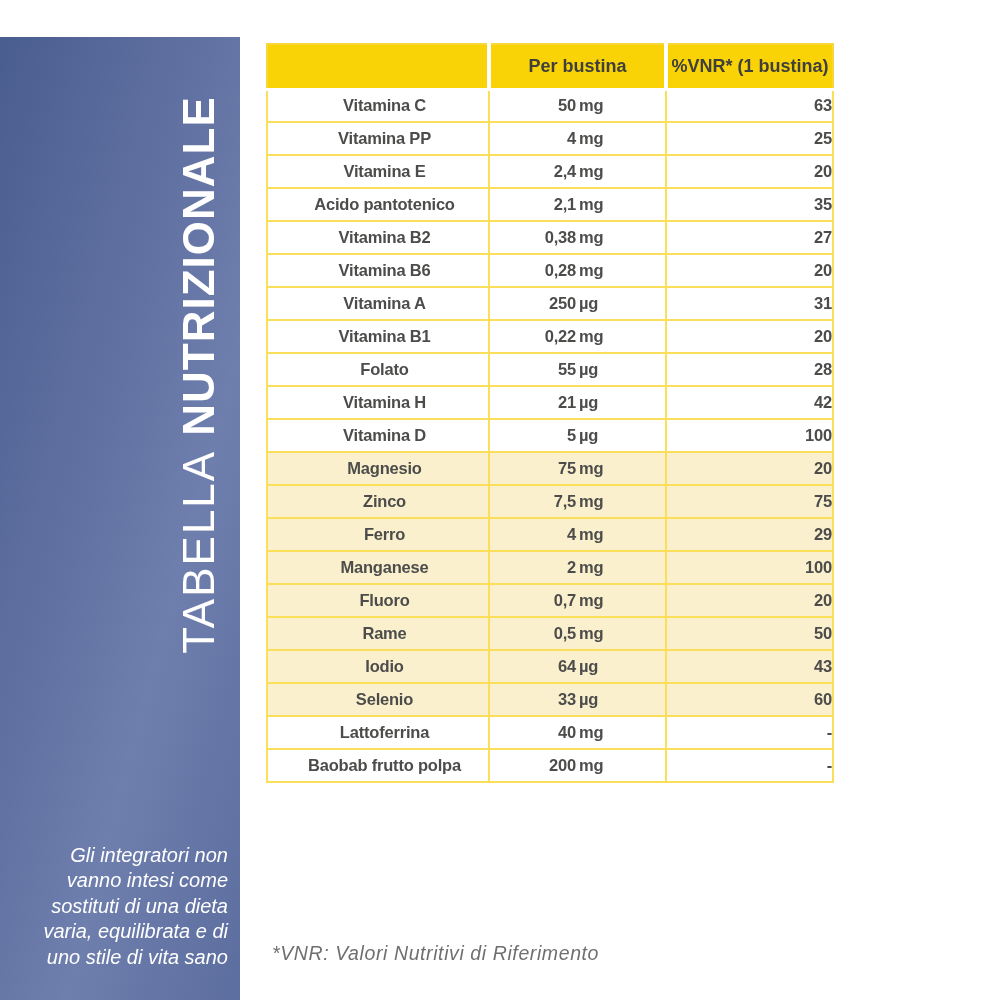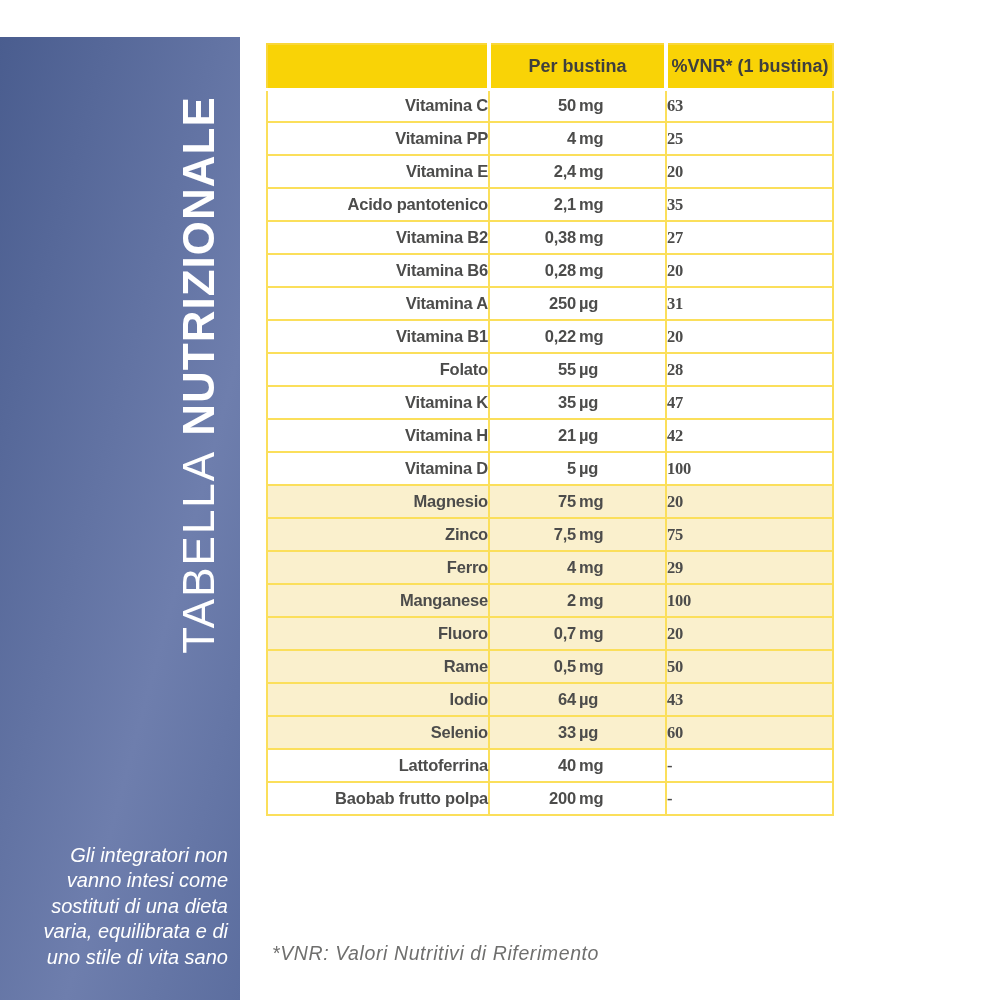--- a/index.html
+++ b/index.html
@@ -79,29 +79,29 @@
   .nutrition-table td{
     height:33px;
     border:2px solid var(--line-yellow);
     color:var(--text-dark);
     font-size:16.5px;
     font-weight:700;
     letter-spacing:-0.2px;
     background:#ffffff;
   }
   .nutrition-table tr.highlight td{background:var(--cream);}
-  .nutrition-table td.name{text-align:right;padding-left:13px;}
+  .nutrition-table td.name{text-align:center;padding-left:13px;}
   .nutrition-table td.amount{text-align:left;}
   .nutrition-table td.amount .val{
     display:inline-block;width:86px;text-align:right;
   }
   .nutrition-table td.amount .unit{
     display:inline-block;margin-left:3px;width:34px;text-align:left;
   }
-  .nutrition-table td.vnr{text-align:left;font-family:Liberation Serif, serif;}
+  .nutrition-table td.vnr{text-align:right;}
   .footnote{
     position:absolute;
     left:272px;top:942px;
     font-style:italic;
     font-size:19.5px;
     letter-spacing:0.6px;
     color:var(--footnote-gray);
   }
 </style>
 </head>
@@ -171,25 +171,20 @@
         <td class="name">Vitamina B1</td>
         <td class="amount"><span class="val">0,22</span><span class="unit">mg</span></td>
         <td class="vnr">20</td>
       </tr>
       <tr>
         <td class="name">Folato</td>
         <td class="amount"><span class="val">55</span><span class="unit">µg</span></td>
         <td class="vnr">28</td>
       </tr>
       <tr>
-        <td class="name">Vitamina K</td>
-        <td class="amount"><span class="val">35</span><span class="unit">µg</span></td>
-        <td class="vnr">47</td>
-      </tr>
-      <tr>
         <td class="name">Vitamina H</td>
         <td class="amount"><span class="val">21</span><span class="unit">µg</span></td>
         <td class="vnr">42</td>
       </tr>
       <tr>
         <td class="name">Vitamina D</td>
         <td class="amount"><span class="val">5</span><span class="unit">µg</span></td>
         <td class="vnr">100</td>
       </tr>
       <tr class="highlight">

